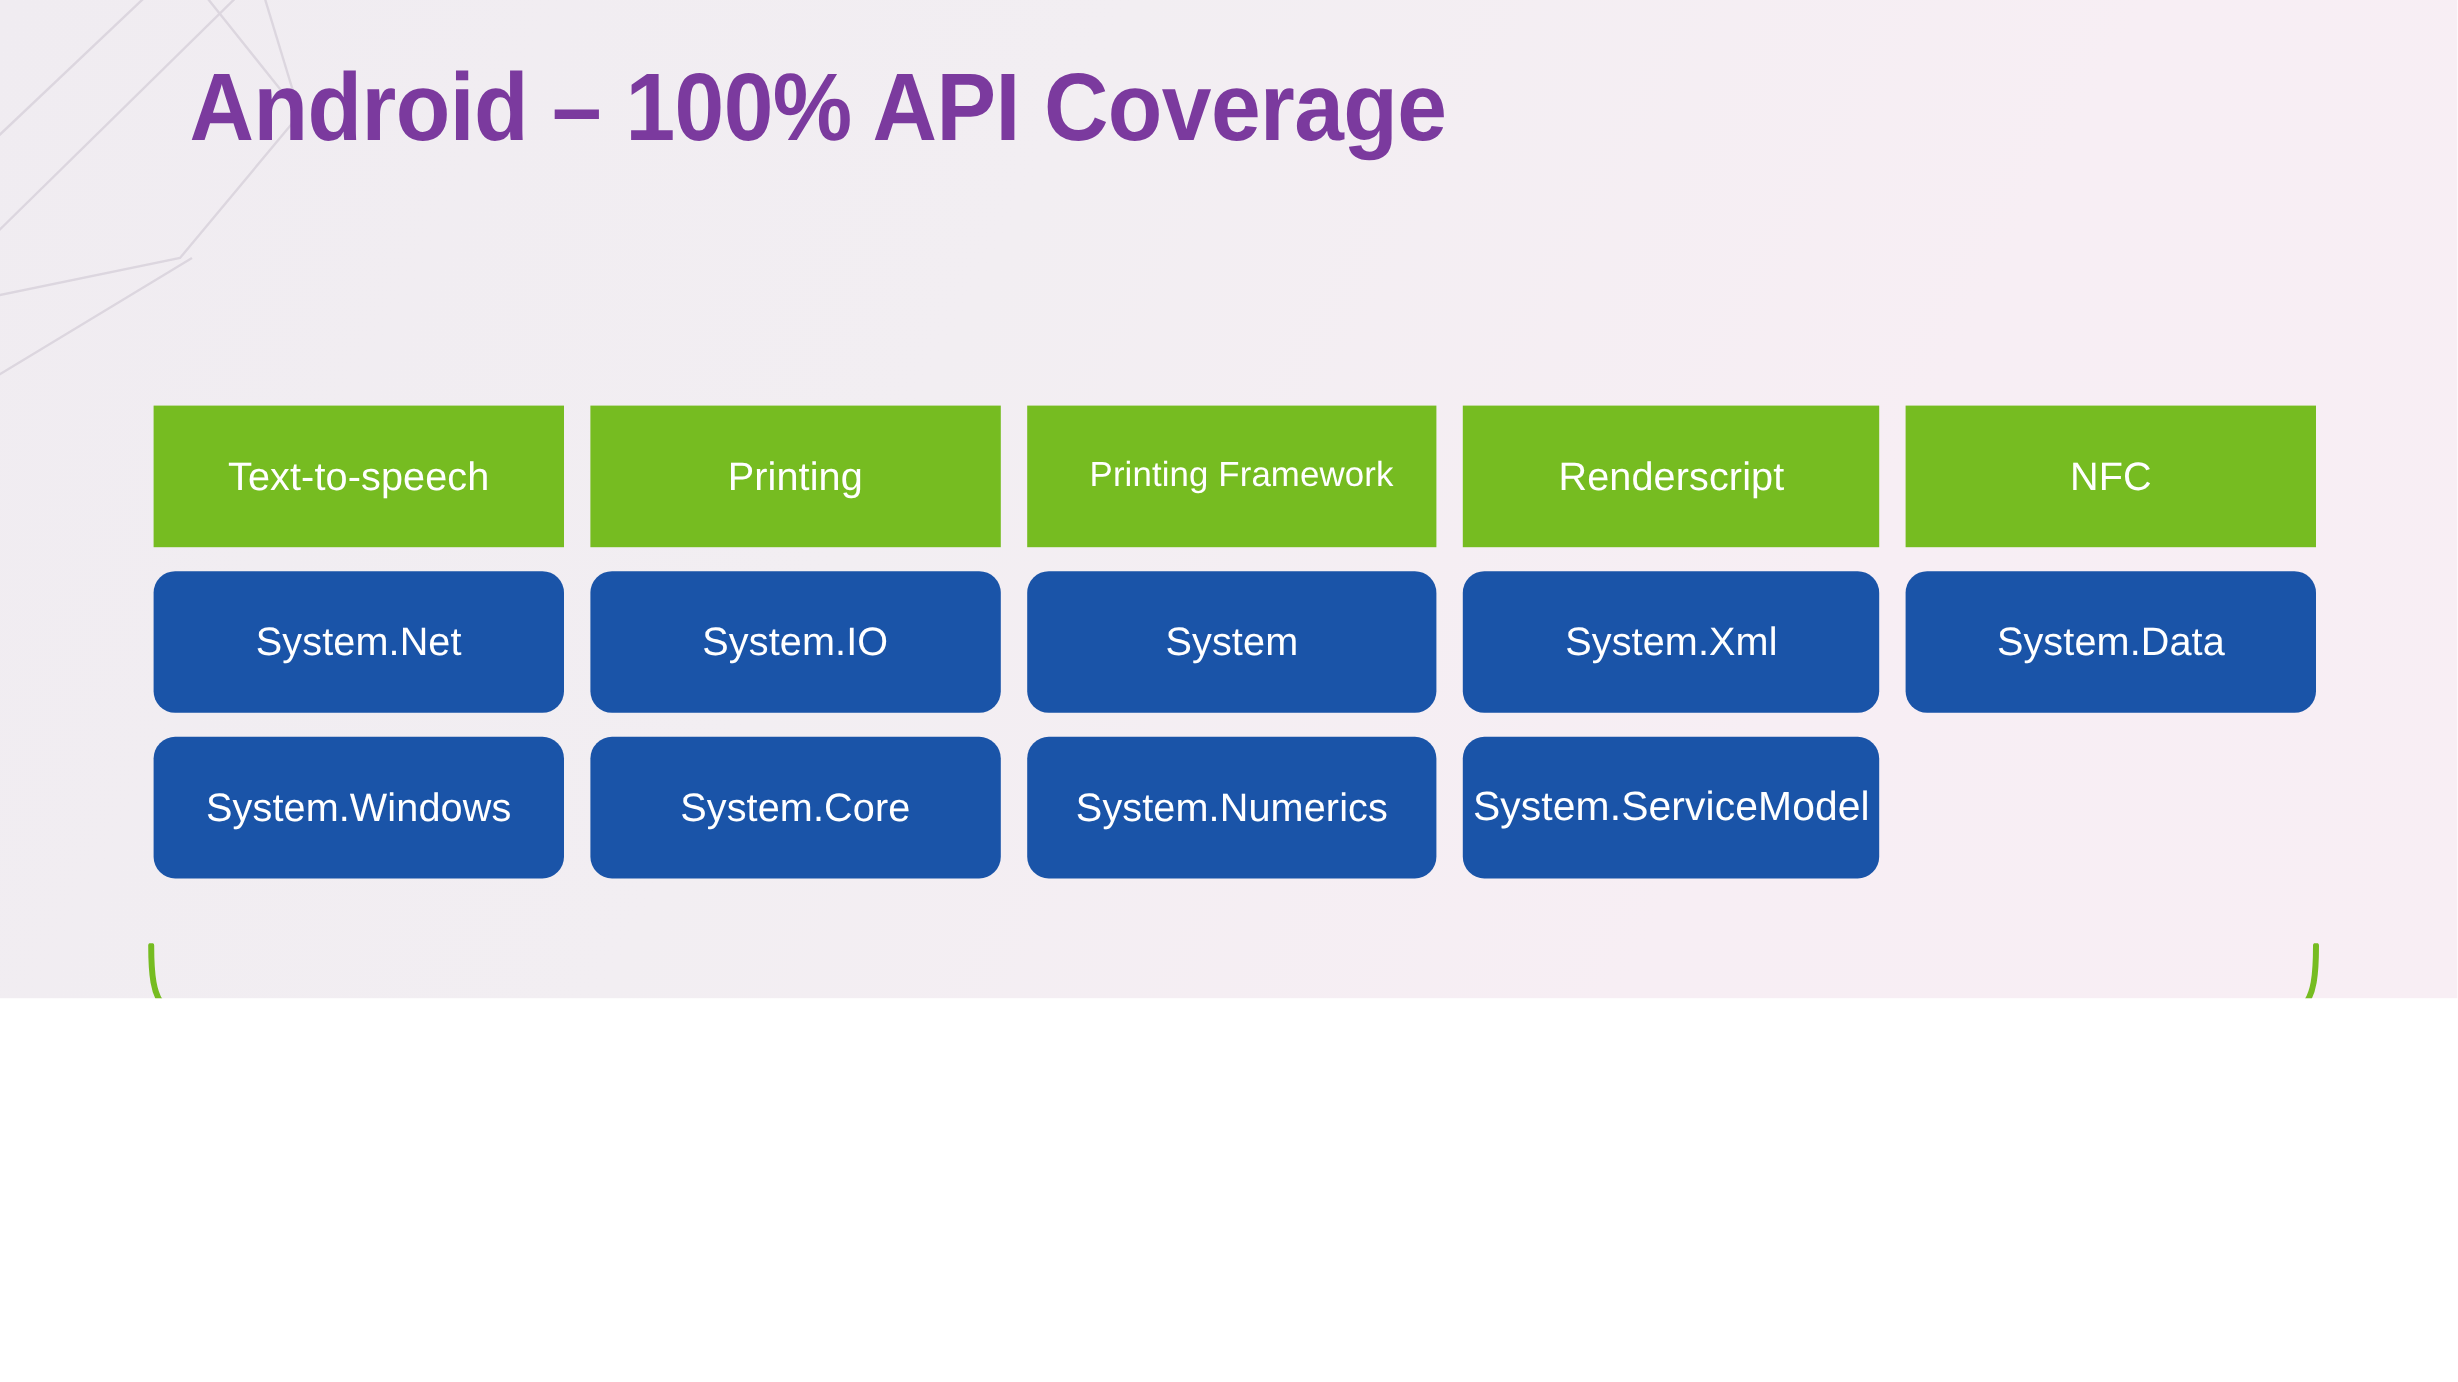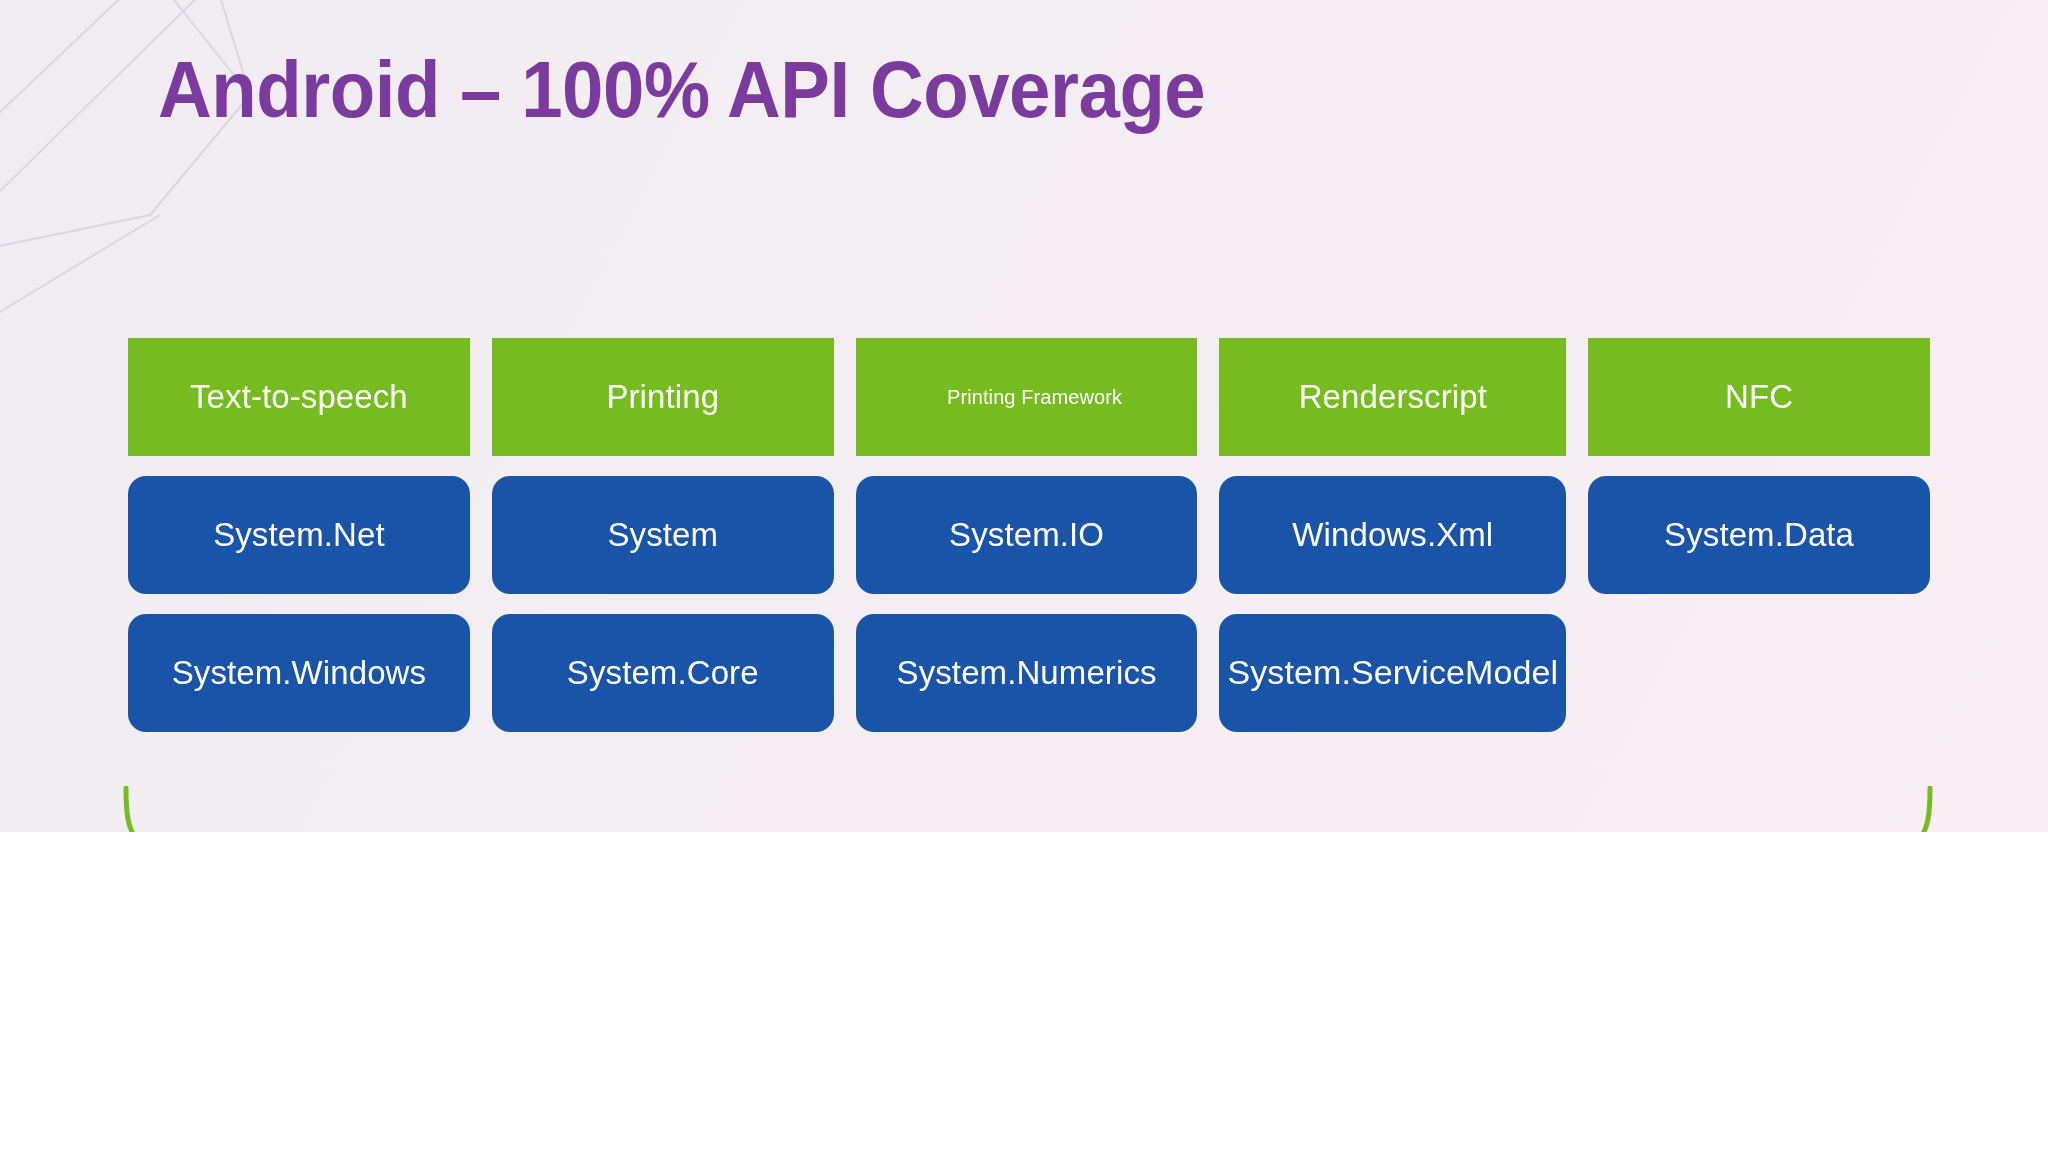--- a/index.html
+++ b/index.html
@@ -64,21 +64,21 @@
     letter-spacing: 0.1px;
     text-align: center;
     padding: 0 8px;
     box-sizing: border-box;
     line-height: 1.1;
   }
 
   .cell.green { background: #76bc21; }
   .cell.blue  { background: #1a54a8; border-radius: 18px; }
 
-  .cell.sm { font-size: 20px; padding-left: 24px; }
+  .cell.sm { font-size: 29px; padding-left: 24px; }
   .cell.xs { font-size: 34px; }
 
   
   .brace {
     position: absolute;
     left: 120px;
     top: 786px;
     width: 1816px;
     height: 92px;
   }
@@ -138,23 +138,23 @@
   <div class="title">Android – 100% API Coverage</div>
 
   <div class="grid">
     <div class="cell green">Text-to-speech</div>
     <div class="cell green">Printing</div>
     <div class="cell green sm">Printing Framework</div>
     <div class="cell green">Renderscript</div>
     <div class="cell green">NFC</div>
 
     <div class="cell blue">System.Net</div>
+    <div class="cell blue">System.IO</div>
     <div class="cell blue">System</div>
-    <div class="cell blue">System.IO</div>
-    <div class="cell blue">Windows.Xml</div>
+    <div class="cell blue">System.Xml</div>
 
     <div class="cell blue">System.Data</div>
     <div class="cell blue">System.Windows</div>
     <div class="cell blue">System.Core</div>
     <div class="cell blue">System.Numerics</div>
     <div class="cell blue xs">System.ServiceModel</div>
   </div>
 
   <svg class="brace" viewBox="0 0 1816 92" preserveAspectRatio="none">
     <path d="M 6 2

